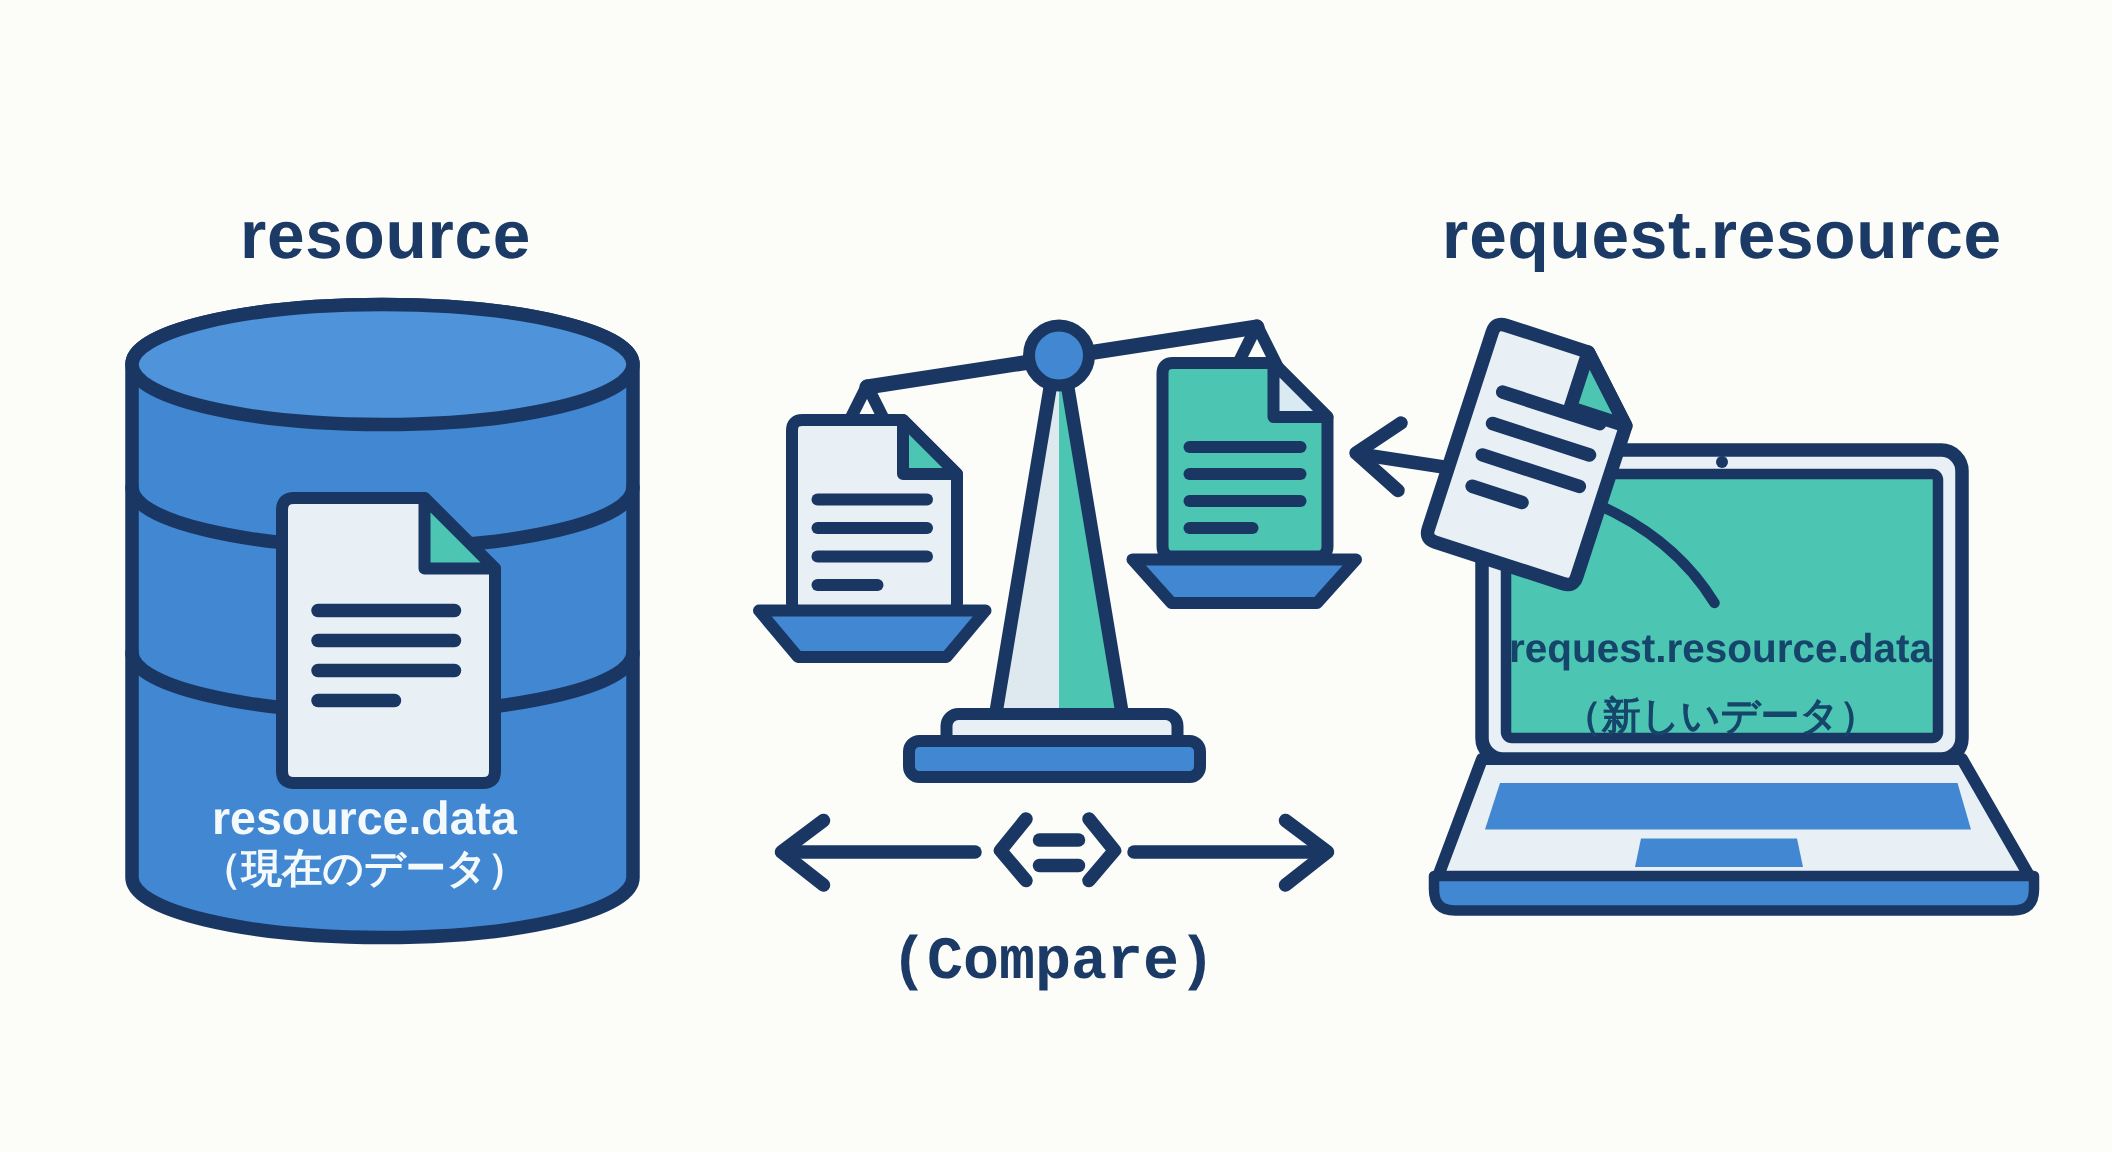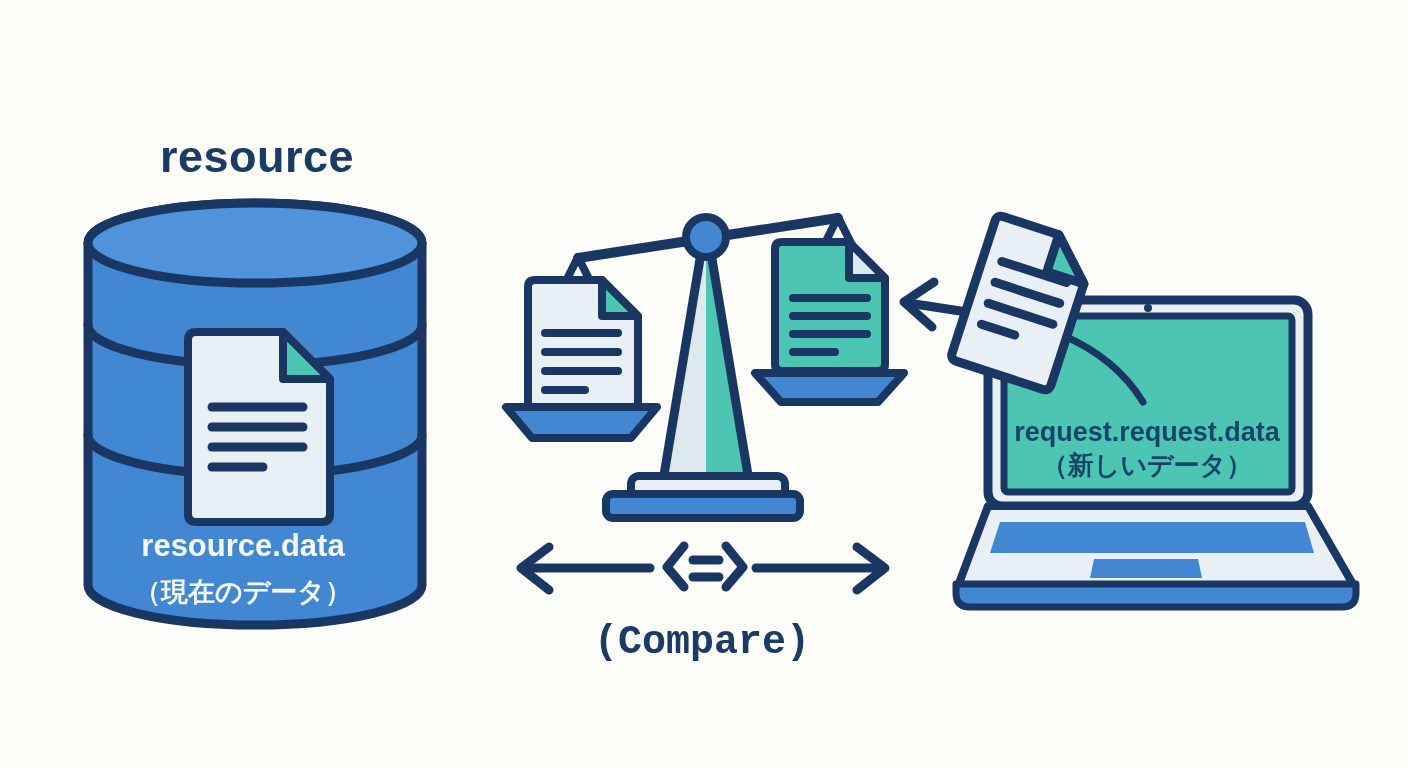--- a/index.html
+++ b/index.html
@@ -6,24 +6,24 @@
   html,body { width:1408px; height:768px; }
   body { font-family:"Liberation Sans", sans-serif; background:#ffffff; }
   .canvas { position:relative; width:1408px; height:768px; background:#fcfcf8; overflow:hidden; }
   .canvas > svg { position:absolute; left:0; top:0; }
   .label { position:absolute; transform:translateX(-50%); text-align:center;
            white-space:nowrap; color:#1b3a66; font-weight:bold; line-height:1; }
   .title-left  { left:257px;  top:134px; font-size:45px; letter-spacing:0.5px; }
   .title-right { left:1148px; top:134px; font-size:45px; letter-spacing:0.5px; }
   .db-label    { left:243px;  top:530px; color:#f4f9fc; }
   .db-label .l1 { font-size:31px; }
-  .db-label .l2 { font-size:27px; margin-top:18px; }
+  .db-label .l2 { font-size:27px; margin-top:5px; }
   .screen-label { left:1147px; top:419px; color:#16456b; }
   .screen-label .l1 { font-size:27px; }
-  .screen-label .l2 { font-size:26px; margin-top:6px; }
+  .screen-label .l2 { font-size:26px; margin-top:18px; }
   .compare-label { left:702px; top:615px; }
   .compare-label .jp { font-size:43px; letter-spacing:2px; }
   .compare-label .en { font-size:40px; margin-top:8px;font-family:Liberation Mono, monospace; }
 </style>
 </head>
 <body>
 
 <div class="canvas">
 
   <svg width="1408" height="768" viewBox="0 0 1408 768">
@@ -128,28 +128,29 @@
         <line x1="-33" y1="-33" x2="35" y2="-33"></line>
         <line x1="-33" y1="-11" x2="35" y2="-11"></line>
         <line x1="-33" y1="11" x2="35" y2="11"></line>
         <line x1="-33" y1="33" x2="2" y2="33"></line>
       </g>
     </g>
   </svg>
 
   <div class="label title-left">resource</div>
 
+  <div class="label title-right">request.resource</div>
 
   <div class="label db-label">
     <div class="l1">resource.data</div>
     <div class="l2">（現在のデータ）</div>
   </div>
 
   <div class="label screen-label">
-    <div class="l1">request.request.data</div>
+    <div class="l1">request.resource.data</div>
     <div class="l2">（新しいデータ）</div>
   </div>
 
   <div class="label compare-label">
     <div class="en">(Compare)</div>
   </div>
 
 </div>
 
 </body></html>

